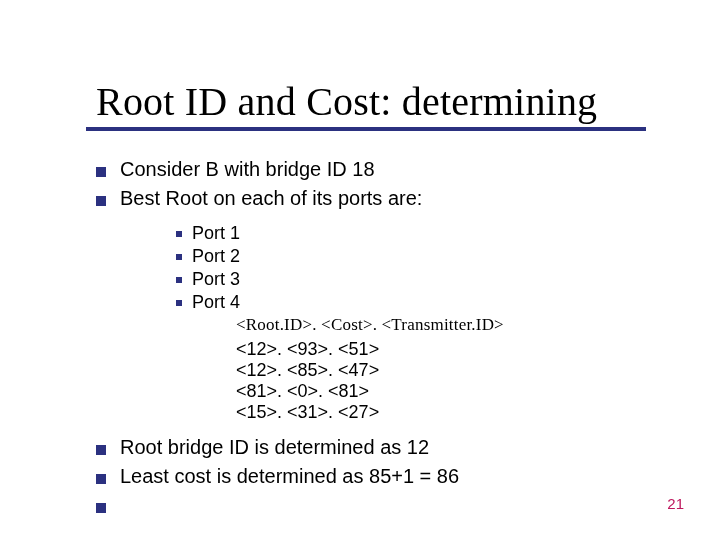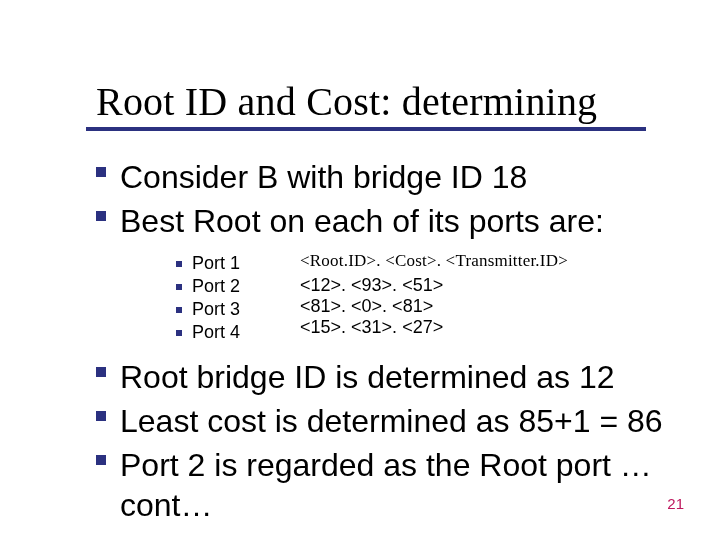--- a/index.html
+++ b/index.html
@@ -6,23 +6,23 @@
   html, body { width: 720px; height: 540px; background: #fff; font-family: Verdana, Geneva, sans-serif; color: #000; }
   .slide { width: 720px; height: 540px; position: relative; padding: 0; }
   .title-wrap { padding: 78px 0 0 96px; }
   .title { font-family: "Times New Roman", Times, serif; font-size: 40px; font-weight: 400; letter-spacing: 0.2px; }
   .underline { height: 4px; background: #2b3180; width: 560px; margin: 2px 0 0 86px; }
   .body { padding: 24px 40px 0 96px; }
   ul { list-style: none; }
   .lvl1 { }
   .lvl1 > li { display: flex; align-items: flex-start; margin: 2px 0 4px 0; }
   .lvl1 > li .bullet { width: 10px; height: 10px; background: #2b3180; margin: 10px 14px 0 0; flex: 0 0 auto; }
-  .lvl1 > li .txt { font-size: 32px; line-height: 1.25; }
+  .lvl1 > li .txt { font-size: 20px; line-height: 1.25; }
 
-  .nested-block { margin: 10px 0 12px 80px; display: flex; align-items: flex-start; }
+  .nested-block { margin: 10px 0 12px 80px; display: flex; align-items: flex-start; flex-direction: column; }
   .ports { }
   .ports li { display: flex; align-items: center; margin: 2px 0; }
   .ports li .bullet-sm { width: 6px; height: 6px; background: #2b3180; margin: 0 10px 0 0; flex: 0 0 auto; }
   .ports li .ptxt { font-size: 18px; }
 
   .bpdu-col { margin-left: 60px; }
   .bpdu-header { font-family: Liberation Serif, serif; font-size: 17px; margin: 0 0 4px 0; letter-spacing: 0.2px; }
   .bpdu-row { font-family: Verdana, Geneva, sans-serif; font-size: 18px; margin: 0 0; }
 
   .pagenum { position: absolute; right: 36px; bottom: 28px; font-family: Arial, Helvetica, sans-serif; font-size: 15px; color: #be185d; }
@@ -66,36 +66,36 @@
         </li>
         <li>
           <span class="bullet-sm"></span>
           <span class="ptxt">Port 4</span>
         </li>
       </ul>
 
       <div class="bpdu-col">
         <div class="bpdu-header">&lt;Root.ID&gt;. &lt;Cost&gt;. &lt;Transmitter.ID&gt;</div>
         <div class="bpdu-row">&lt;12&gt;. &lt;93&gt;. &lt;51&gt;</div>
+        <div class="bpdu-row">&lt;12&gt;. &lt;85&gt;. &lt;47&gt;</div>
         <div class="bpdu-row">&lt;81&gt;. &lt;0&gt;. &lt;81&gt;</div>
         <div class="bpdu-row">&lt;15&gt;. &lt;31&gt;. &lt;27&gt;</div>
       </div>
     </div>
 
     <ul class="lvl1">
       <li>
         <span class="bullet"></span>
         <span class="txt">Root bridge ID is determined as 12</span>
       </li>
       <li>
         <span class="bullet"></span>
         <span class="txt">Least cost is determined as 85+1 = 86</span>
       </li>
       <li>
         <span class="bullet"></span>
-        <span class="txt">Port 2 is regarded as the Root port …cont…</span>
       </li>
     </ul>
 
   </div>
 
   <div class="pagenum">21</div>
 </div>
 
 </body></html>

